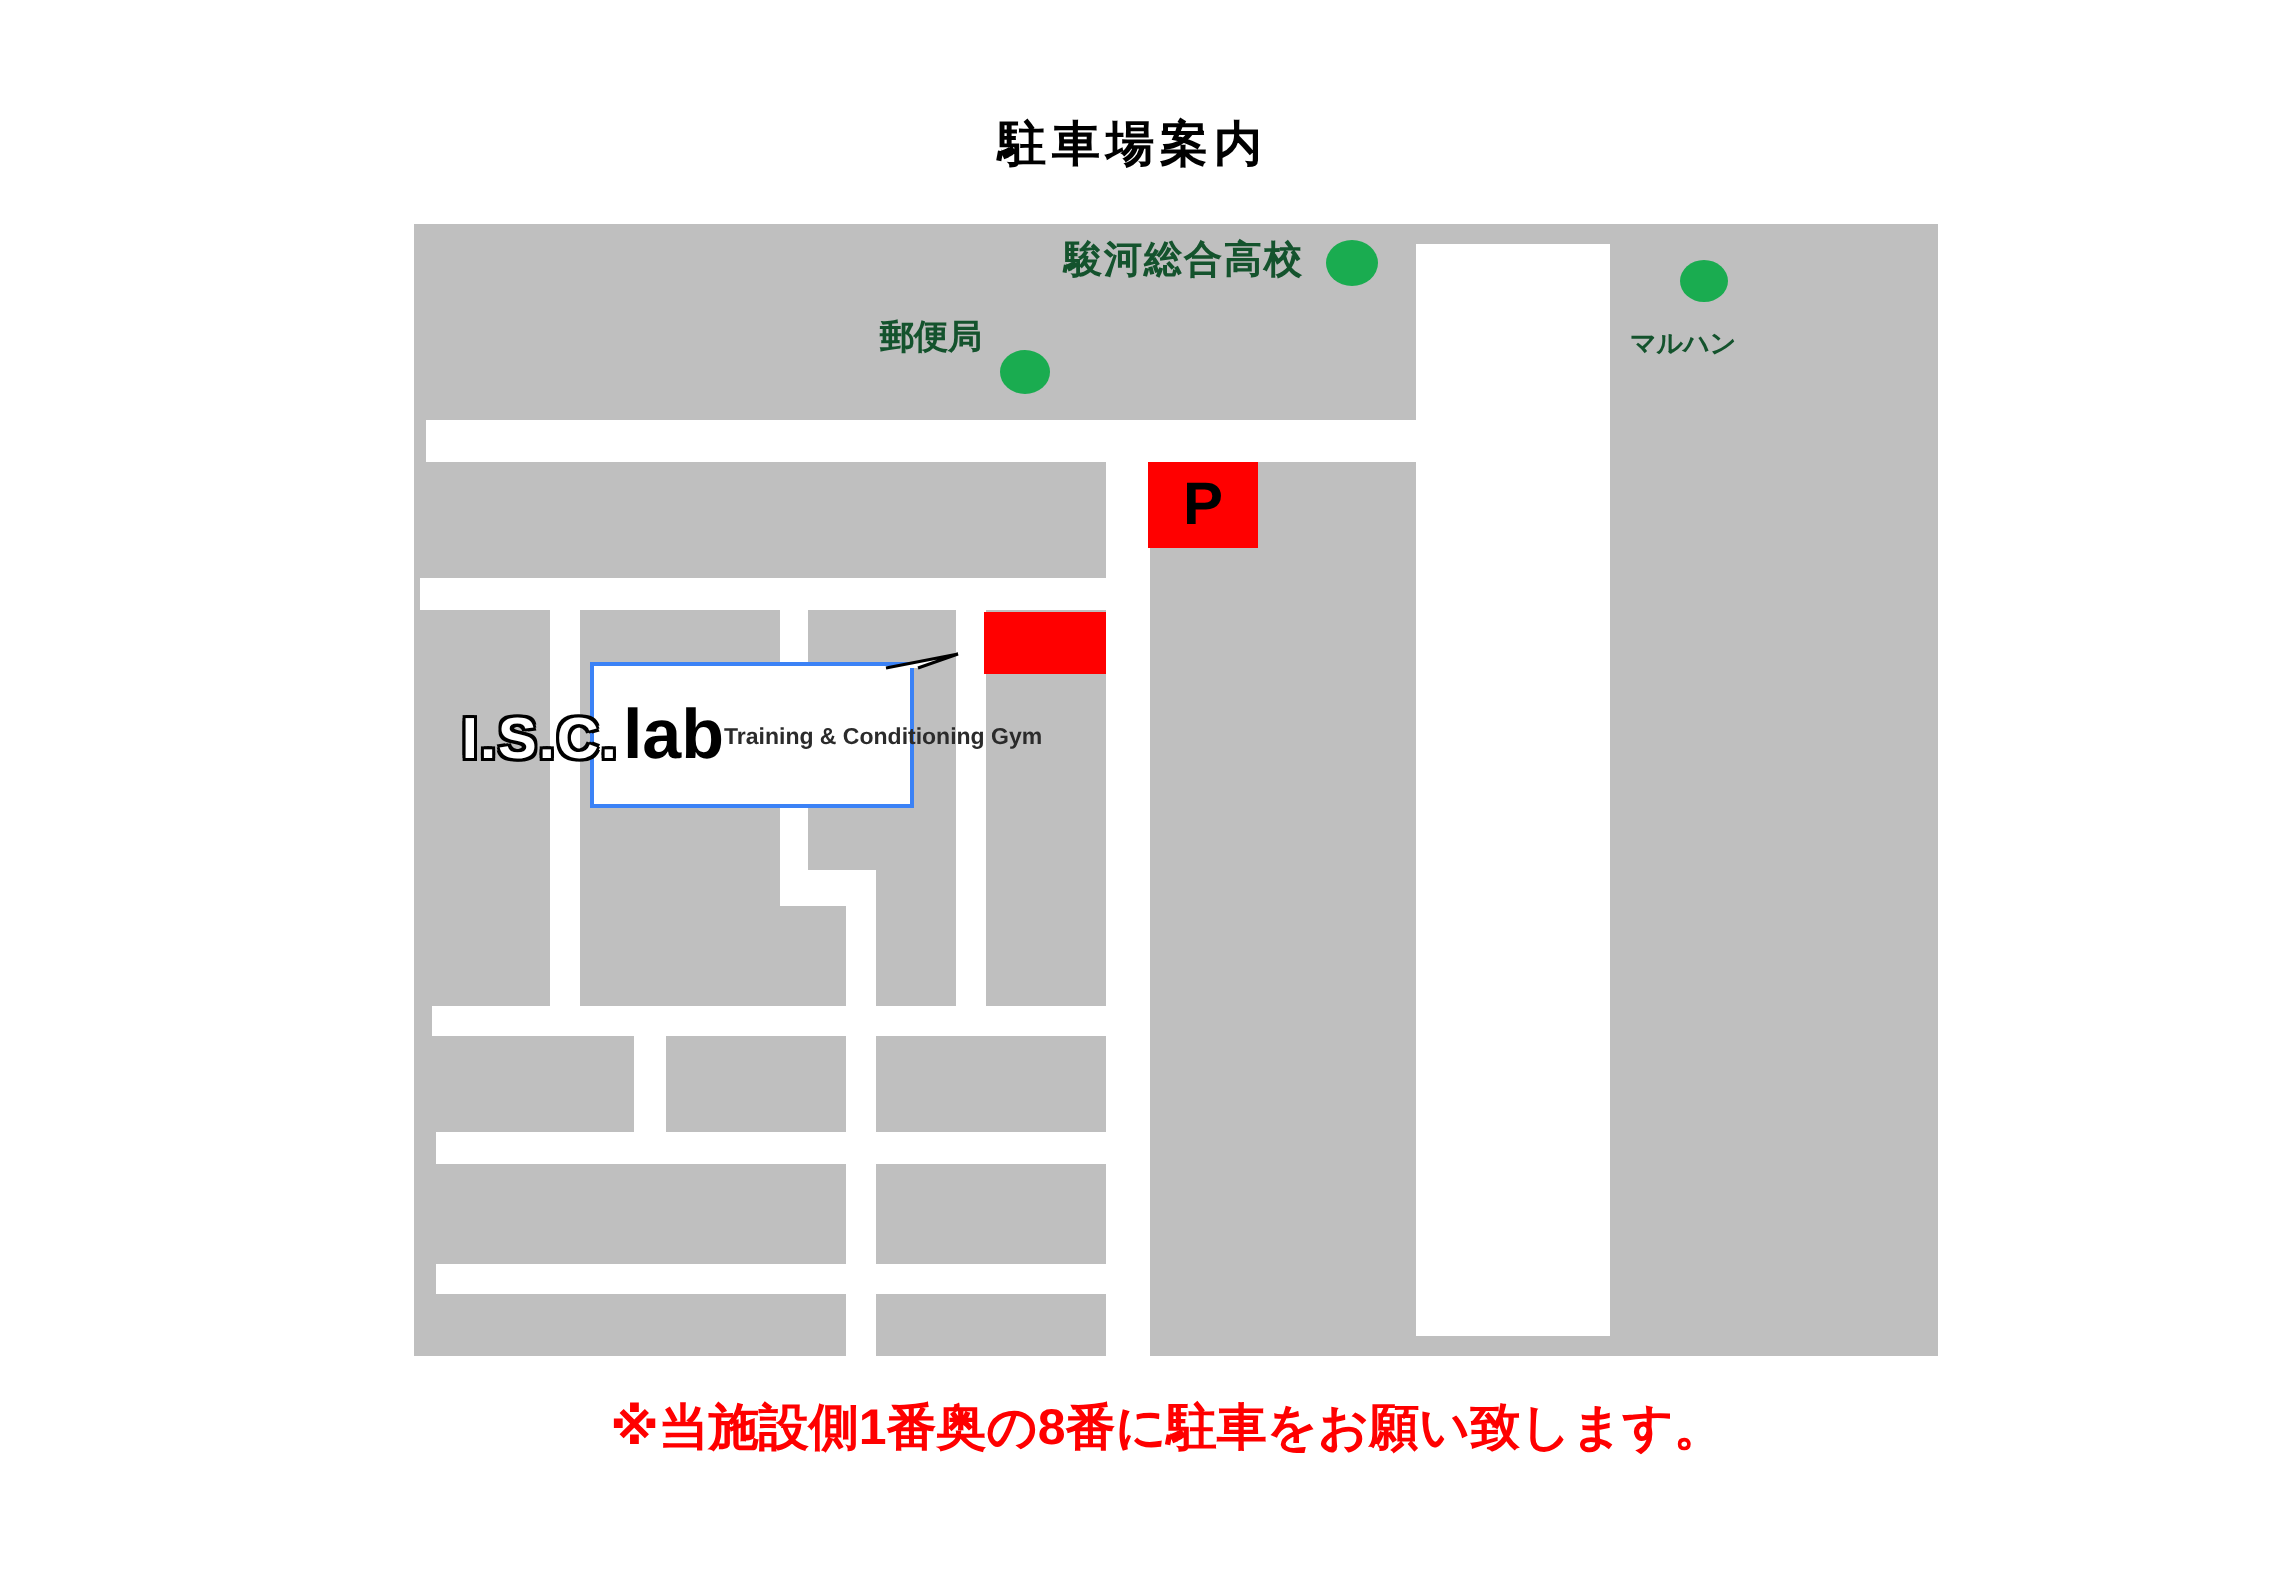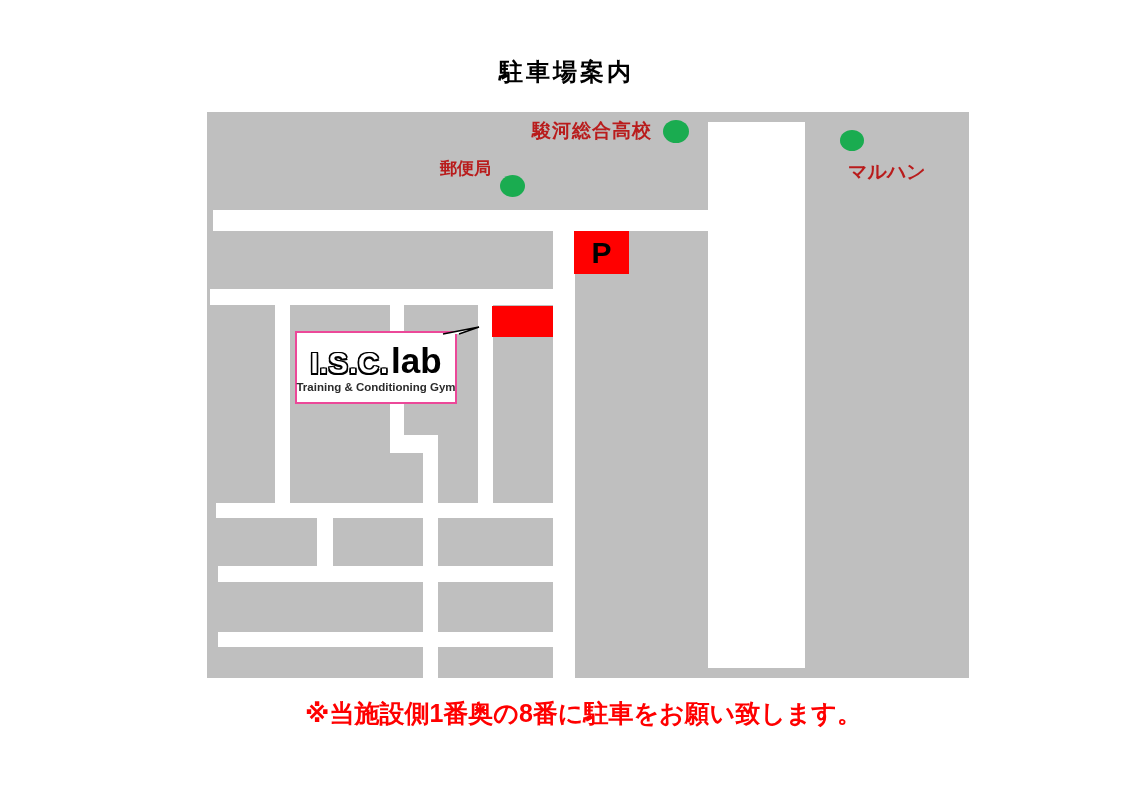--- a/index.html
+++ b/index.html
@@ -33,29 +33,29 @@
     position:absolute;left:367px;top:119px;width:55px;height:43px;background:#FF0000;
     display:flex;align-items:center;justify-content:center;
   }
   .pbox span{font-size:30px;font-weight:bold;color:#000;line-height:1;}
   .spot8{position:absolute;left:285px;top:194px;width:61px;height:31px;background:#FF0000;}
   
   .dot{position:absolute;background:#1AAC50;border-radius:50%;}
   .dot-school {left:456px;top:8px; width:26px;height:23px;}
   .dot-post   {left:293px;top:63px;width:25px;height:22px;}
   .dot-maruhan{left:633px;top:18px;width:24px;height:21px;}
-  .lm{position:absolute;color:#b91c1c;font-weight:bold;white-space:nowrap;line-height:21px;}
+  .lm{position:absolute;color:#14532d;font-weight:bold;white-space:nowrap;line-height:21px;}
   .lm-school {left:245px;top:8px;width:200px;text-align:right;font-size:19px;letter-spacing:1px;}
   .lm-post   {left:233px;top:46px;font-size:17px;}
-  .lm-maruhan{left:641px;top:49px;font-size:19px;}
+  .lm-maruhan{left:608px;top:49px;font-size:13px;}
   
   .logo{
     position:absolute;left:88px;top:219px;width:162px;height:73px;box-sizing:border-box;
-    background:#fff;border:2px solid #ec4899;
-    display:flex;flex-direction:column;align-items:center;justify-content:center;
+    background:#fff;border:2px solid #3b82f6;
+    display:flex;flex-direction:row;align-items:center;justify-content:center;
   }
   .logo-line{display:flex;align-items:baseline;line-height:1;}
   .logo-outline{
     font-size:29px;font-weight:bold;color:#fff;letter-spacing:1px;
     text-shadow:-1.5px -1.5px 0 #000,1.5px -1.5px 0 #000,-1.5px 1.5px 0 #000,1.5px 1.5px 0 #000,
                 -1.5px 0 0 #000,1.5px 0 0 #000,0 -1.5px 0 #000,0 1.5px 0 #000;
   }
   .logo-solid{font-size:35px;font-weight:bold;color:#000;margin-left:2px;}
   .logo-sub{font-size:11.5px;color:#2b2b2b;margin-top:3px;white-space:nowrap;font-weight:bold;}
   .tail{position:absolute;left:228px;top:208px;width:50px;height:16px;overflow:visible;}

